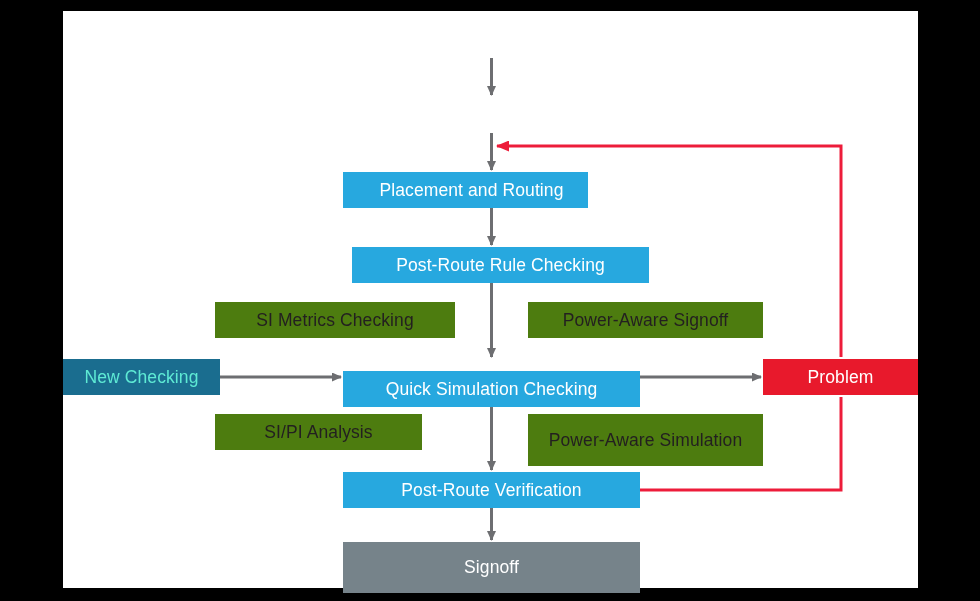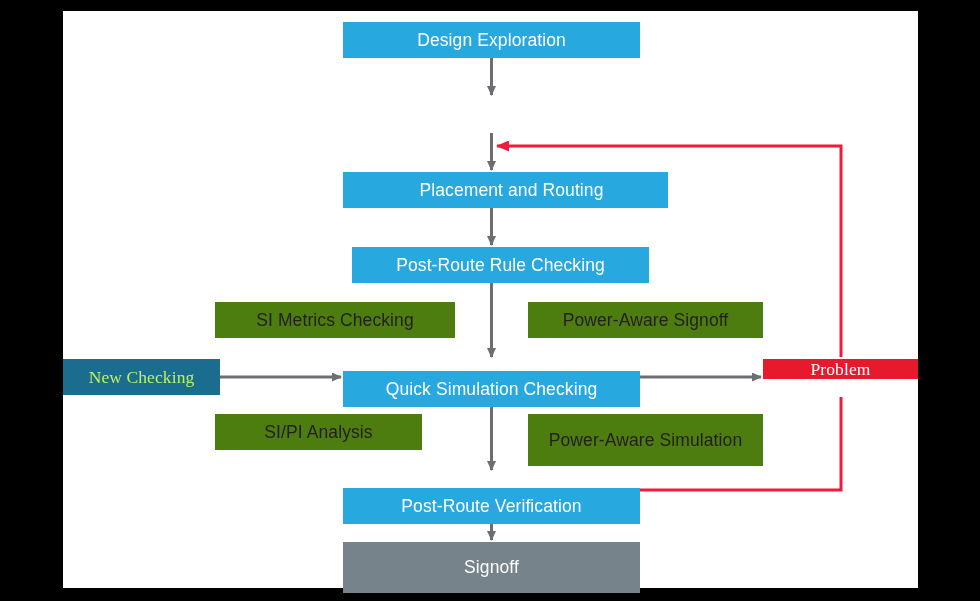--- a/index.html
+++ b/index.html
@@ -41,22 +41,21 @@
   .node-blue {
     background: #27a8df;
     color: #ffffff;
   }
   .node-gray {
     background: #4d7c0f;
     color: #231f20;
   }
   .node-teal {
     background: #1a6d8f;
-    color: #bef264;
-    font-family: Liberation Serif, serif;
+    color: #5eead4;
   }
   .node-red {
     background: #e8192c;
     color: #ffffff;
   }
   .node-slate {
     background: #76838a;
     color: #ffffff;
   }
   svg.edges {
@@ -100,26 +99,23 @@
 
     <line x1="220" y1="377" x2="341" y2="377" stroke="#6d6e71" stroke-width="3" marker-end="url(#arrow-gray)"></line>
 
     <line x1="640" y1="377" x2="761" y2="377" stroke="#6d6e71" stroke-width="3" marker-end="url(#arrow-gray)"></line>
 
     <path d="M640,490 L841,490 L841,397" fill="none" stroke="#ed1c3a" stroke-width="3"></path>
 
     <path d="M841,357 L841,146 L497,146" fill="none" stroke="#ed1c3a" stroke-width="3" marker-end="url(#arrow-red)"></path>
   </svg>
 
-  <div class="node node-blue" style="left:343px; top:22px; width:297px; height:36px;">
-    <span>Design Exploration</span>
-  </div>
 
 
-  <div class="node node-blue" style="left:343px; top:172px; width:325px; height:36px;padding-left:12px;">
+  <div class="node node-blue" style="left:343px; top:172px; width:245px; height:36px;padding-left:12px;">
     <span>Placement and Routing</span>
   </div>
 
   <div class="node node-blue" style="left:352px; top:247px; width:297px; height:36px;">
     <span>Post-Route Rule Checking</span>
   </div>
 
   <div class="node node-gray" style="left:215px; top:302px; width:240px; height:36px;">
     <span>SI Metrics Checking</span>
   </div>
@@ -129,33 +125,33 @@
   </div>
 
   <div class="node node-teal" style="left:63px; top:359px; width:157px; height:36px;">
     <span>New Checking</span>
   </div>
 
   <div class="node node-blue" style="left:343px; top:359px; width:297px; height:36px;margin-top:12px;">
     <span>Quick Simulation Checking</span>
   </div>
 
-  <div class="node node-red" style="left:763px; top:359px; width:155px; height:20px;font-family:Liberation Serif, serif;">
+  <div class="node node-red" style="left:763px; top:359px; width:155px; height:36px;">
     <span>Problem</span>
   </div>
 
   <div class="node node-gray" style="left:215px; top:414px; width:207px; height:36px;">
     <span>SI/PI Analysis</span>
   </div>
 
   <div class="node node-gray" style="left:528px; top:414px; width:235px; height:52px;">
     <span>Power-Aware Simulation</span>
   </div>
 
-  <div class="node node-blue" style="left:343px; top:488px; width:297px; height:36px;">
+  <div class="node node-blue" style="left:343px; top:472px; width:297px; height:36px;">
     <span>Post-Route Verification</span>
   </div>
 
   <div class="node node-slate" style="left:343px; top:542px; width:297px; height:51px;">
     <span>Signoff</span>
   </div>
 
 </div>
 
 </body></html>

